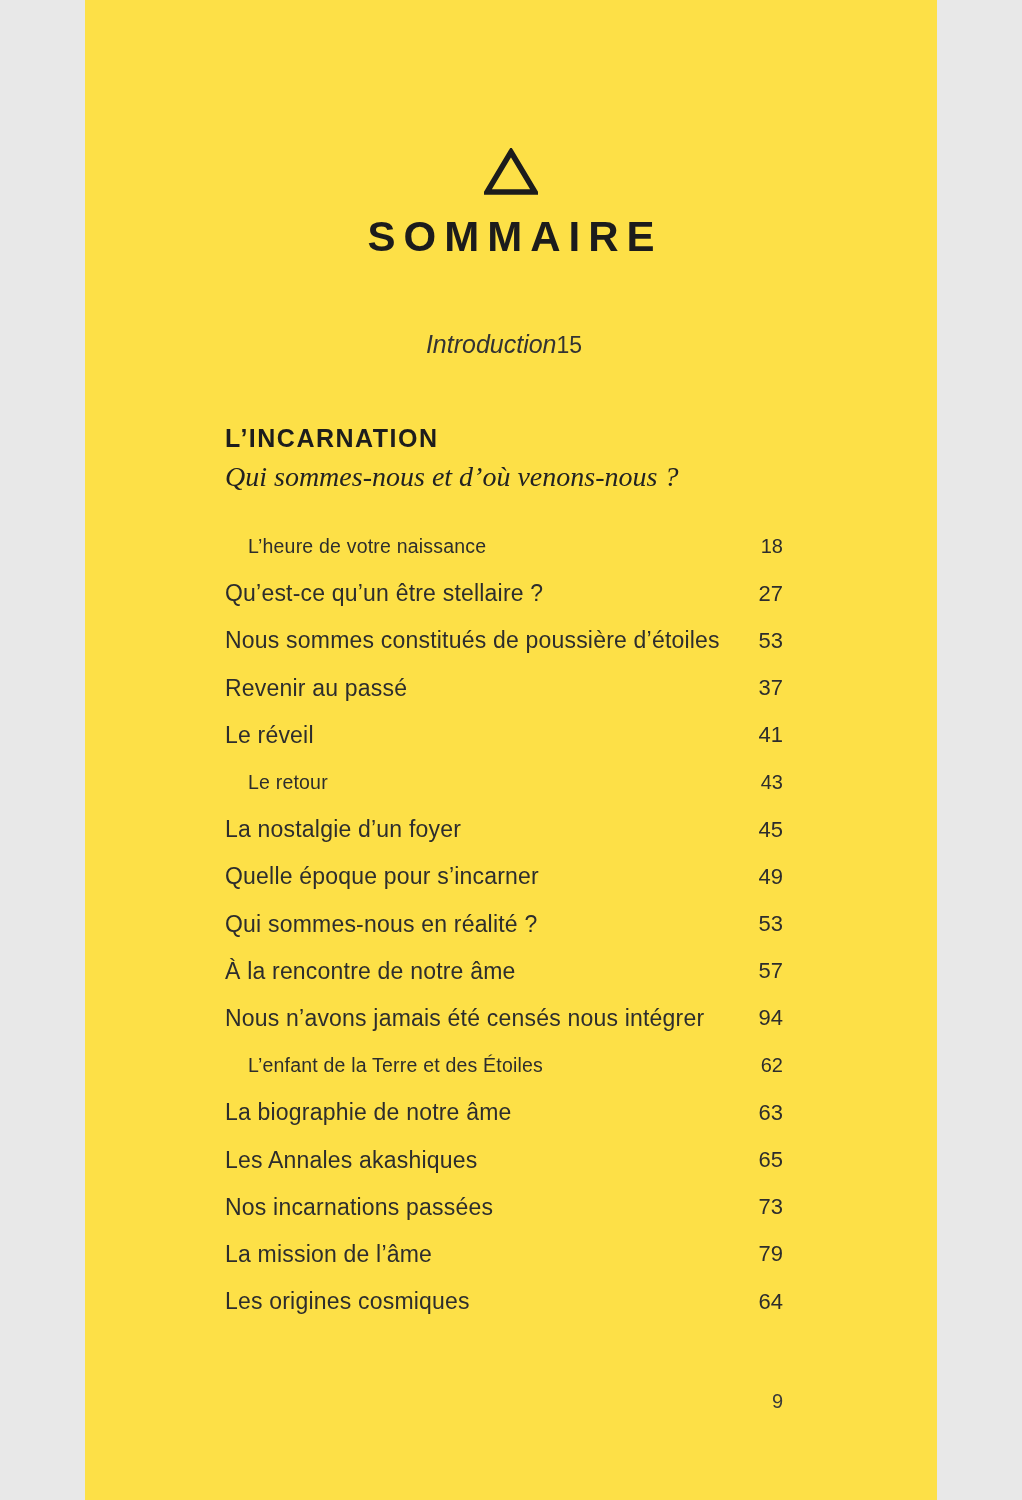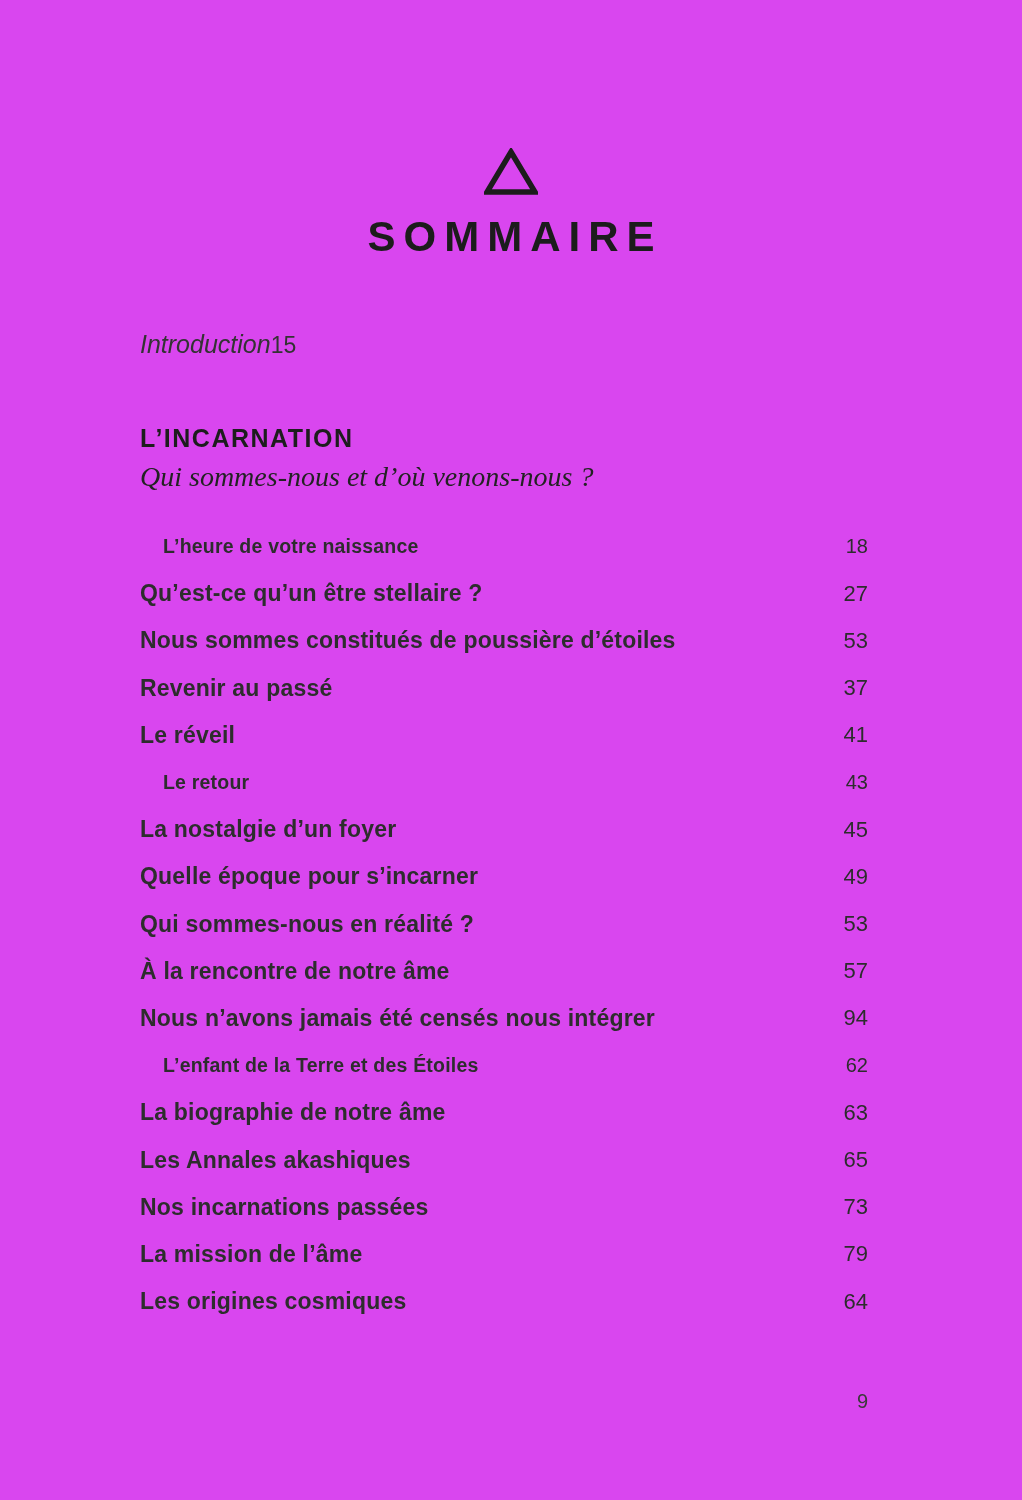--- a/index.html
+++ b/index.html
@@ -1,24 +1,24 @@
 <!DOCTYPE html>
 <html lang="fr"><head>
 <meta charset="utf-8">
 <style>
   * { margin: 0; padding: 0; box-sizing: border-box; }
   html, body { background: #e8e8e8; }
   body { font-family: "Liberation Sans", sans-serif; }
 
   .page {
     position: relative;
-    width: 1022px;
+    width: 852px;
     height: 1500px;
     margin: 0 auto;
-    background: #d946ef;
+    background: #fde047;
     color: #2d2d2d;
     overflow: hidden;
   }
 
   
   .header {
     position: absolute;
     top: 148px;
     left: 0;
     width: 100%;
@@ -34,21 +34,21 @@
     color: #1c1c1c;
   }
 
   
   .intro-row {
     position: absolute;
     top: 330px;
     left: 140px;
     right: 154px;
     display: flex;
-    justify-content: flex-start;
+    justify-content: center;
     align-items: baseline;
   }
   .intro-label {
     font-style: italic;
     font-weight: 300;
     font-size: 25px;
     color: #333333;
   }
   .intro-page {
     font-weight: 300;
@@ -86,21 +86,21 @@
     right: 154px;
   }
   .toc-row {
     height: 47.2px;
     display: flex;
     justify-content: space-between;
     align-items: center;
   }
   .toc-label {
     font-size: 23px;
-    font-weight: 700;
+    font-weight: 400;
     color: #2d2d2d;
     letter-spacing: 0.2px;
   }
   .toc-page {
     font-size: 22px;
     font-weight: 300;
     color: #2d2d2d;
   }
   .toc-row.sub .toc-label {
     padding-left: 23px;

